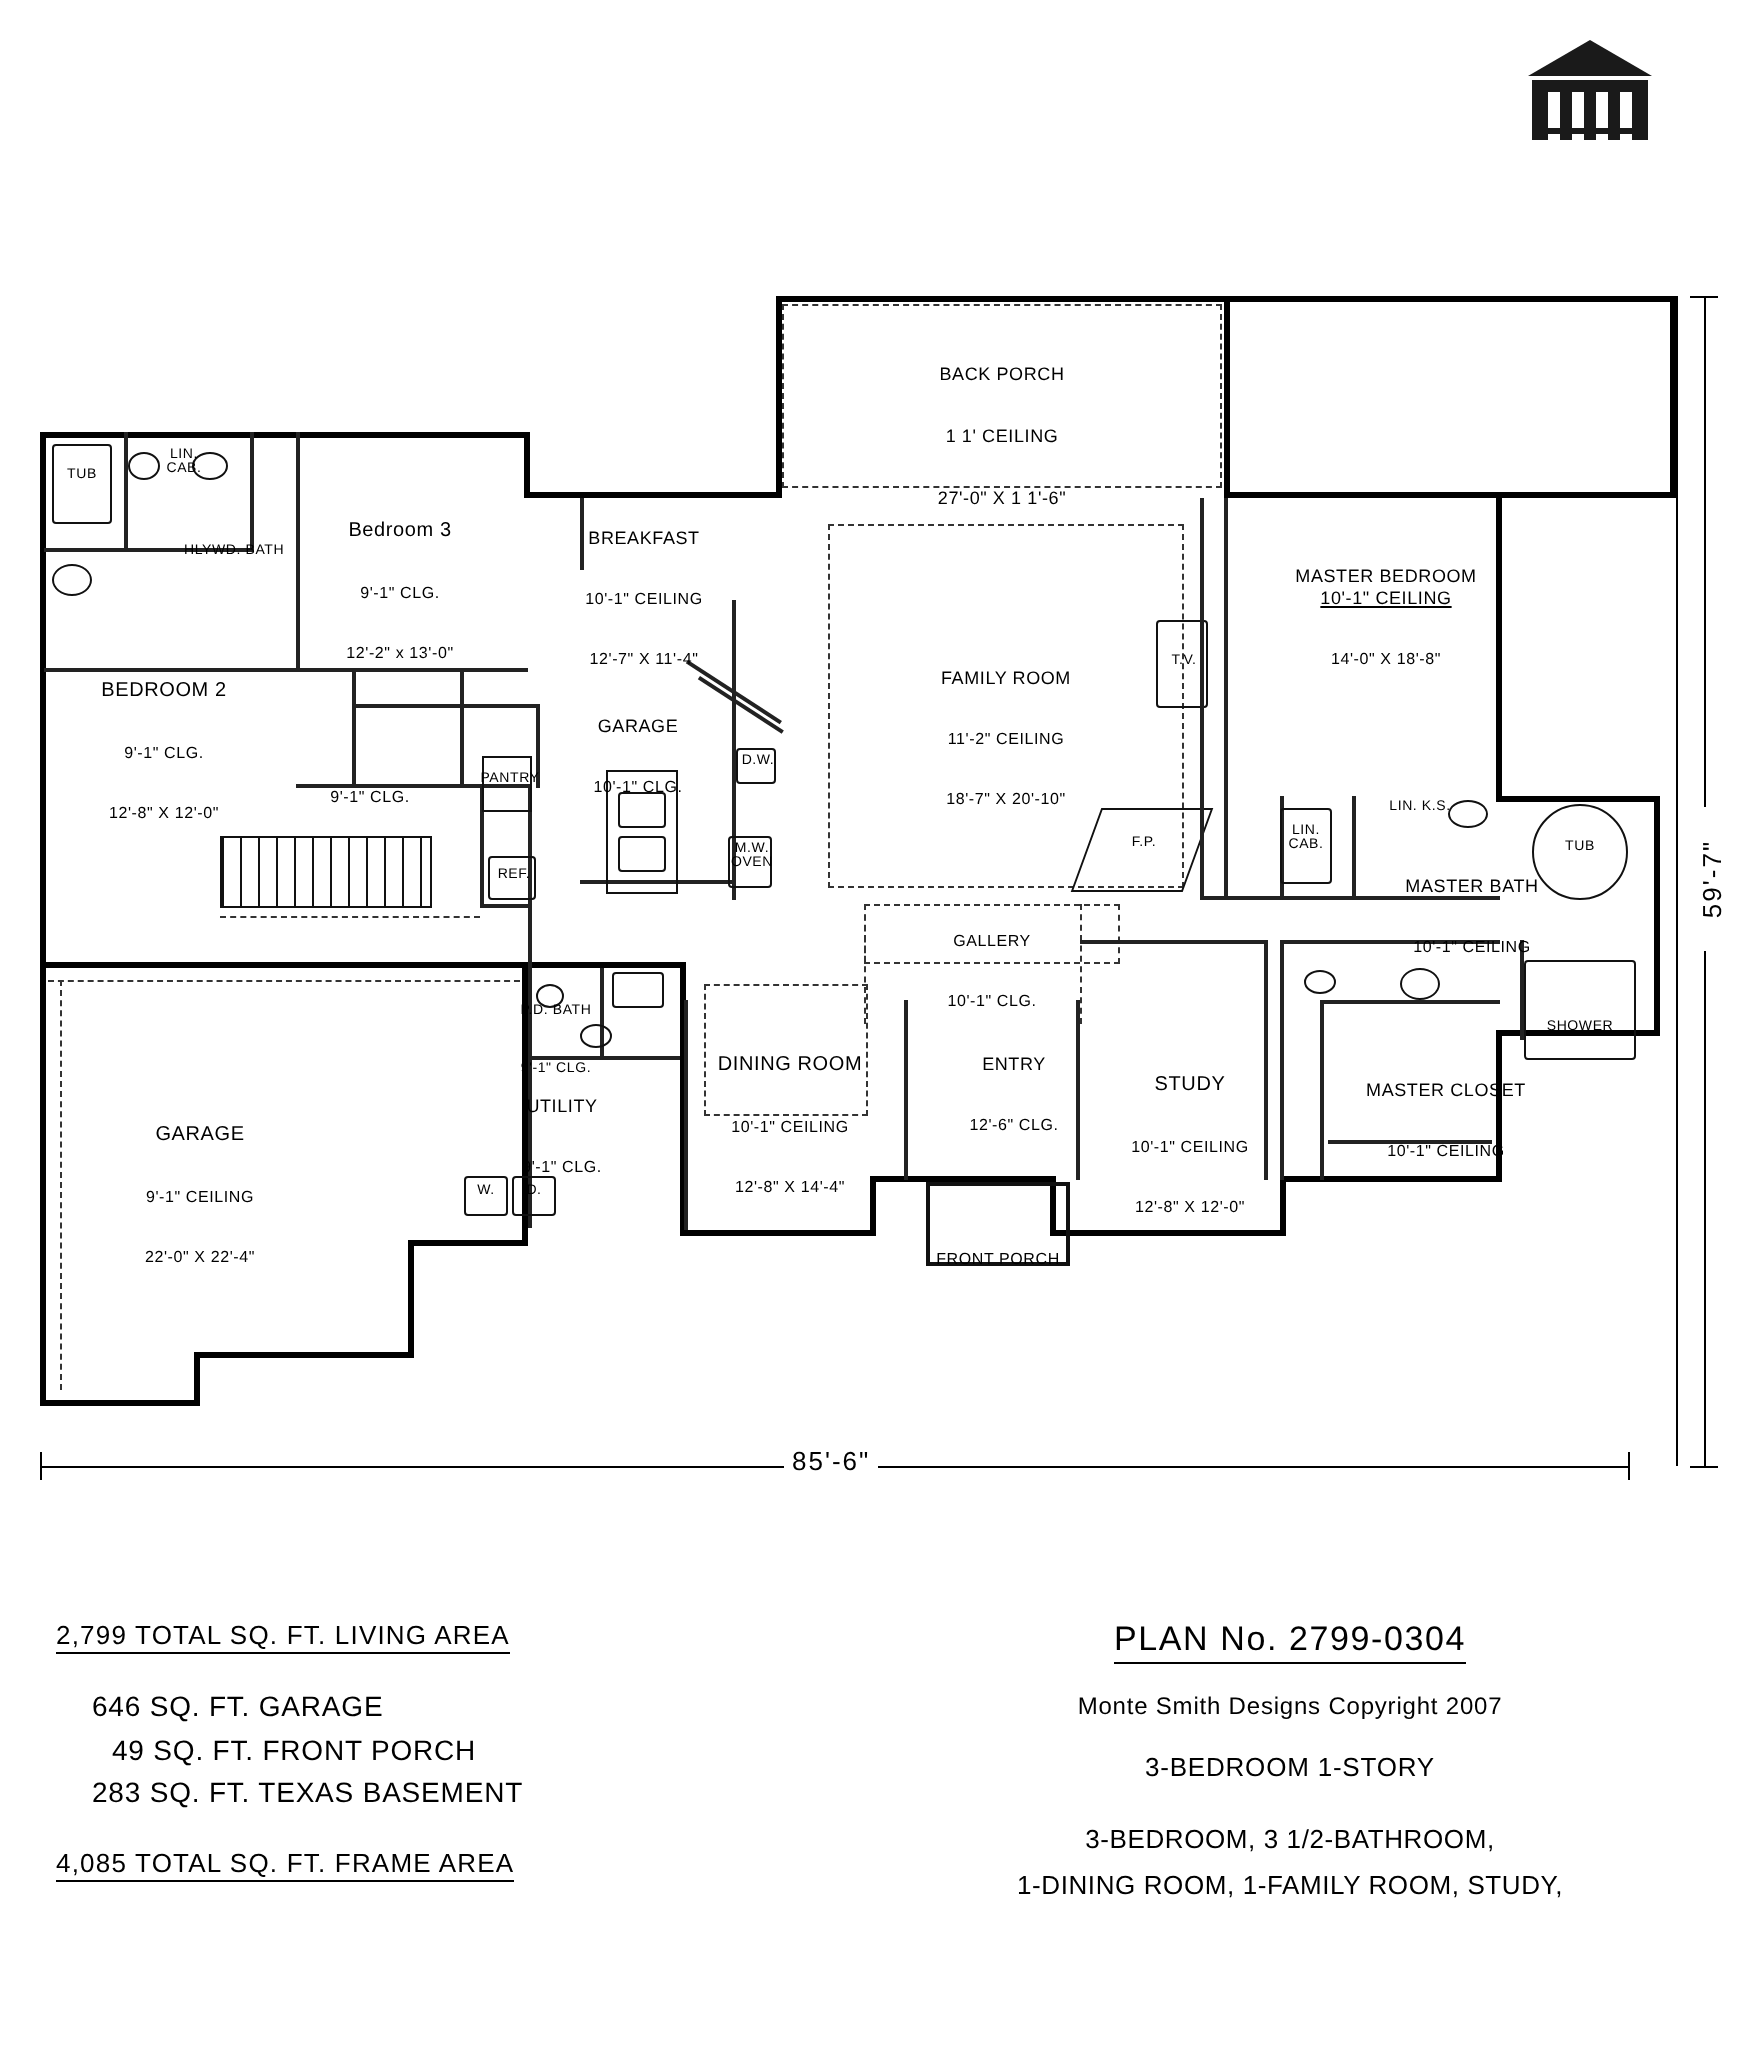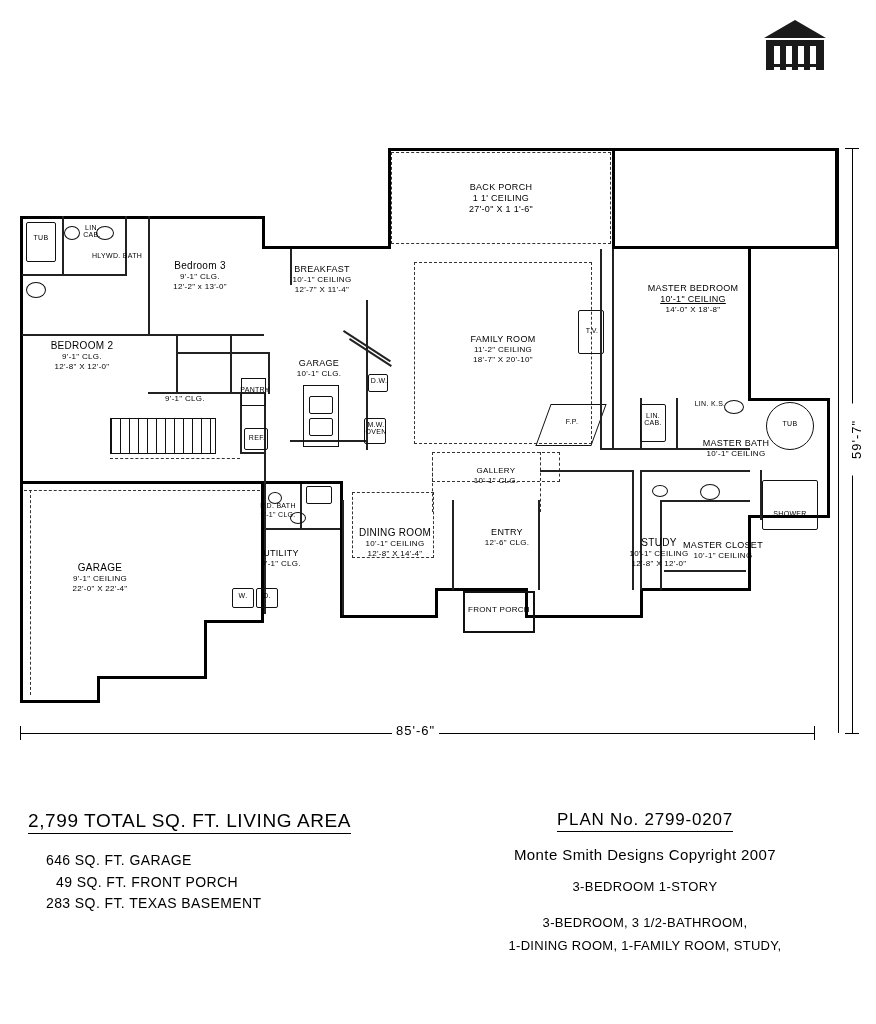--- a/index.html
+++ b/index.html
@@ -64,20 +64,21 @@
     text-align: center;
     line-height: 1.22;
     white-space: nowrap;
     letter-spacing: 0.3px;
   }
   .lbl .name {
     display: block;
   }
   .lbl .sub {
     display: block;
+    margin-top: 20px;
   }
   .s7 { font-size: 7px; }
   .s8 { font-size: 8px; }
   .s9 { font-size: 9px; }
   .s10 { font-size: 10px; }
   
   .dim-h {
     position: absolute;
     height: 0;
     border-top: 1px solid #000;
@@ -116,36 +117,36 @@
     top: 810px;
     width: 430px;
     text-align: center;
   }
   .u-line {
     border-bottom: 1px solid #000;
     display: inline-block;
     padding-bottom: 1px;
   }
   .foot-total {
-    font-size: 19px;
+    font-size: 13px;
     letter-spacing: 0.6px;
   }
   .foot-item {
     font-size: 14px;
     letter-spacing: 0.4px;
     text-align: left;
     padding-left: 18px;
     line-height: 1.55;
   }
   .plan-no {
     font-size: 17px;
     letter-spacing: 0.8px;
   }
   .copy {
-    font-size: 15px;
+    font-size: 12px;
     letter-spacing: 0.4px;
     margin-top: 14px;
   }
   .beds {
     font-size: 13px;
     letter-spacing: 0.4px;
     margin-top: 16px;
   }
   .desc {
     font-size: 13px;
@@ -405,21 +406,21 @@
     <span class="name">DINING ROOM</span>
     <span class="sub s8">10'-1" CEILING</span>
     <span class="sub s8">12'-8" X 14'-4"</span>
   </div>
 
   <div class="lbl s9" style="left:455px; top:527px; width:104px;">
     <span class="name">ENTRY</span>
     <span class="sub s8">12'-6" CLG.</span>
   </div>
 
-  <div class="lbl s10" style="left:568px; top:537px; width:110px;padding-left:36px;">
+  <div class="lbl s10" style="left:540px; top:537px; width:110px;">
     <span class="name">STUDY</span>
     <span class="sub s8">10'-1" CEILING</span>
     <span class="sub s8">12'-8" X 12'-0"</span>
   </div>
 
   <div class="lbl s8" style="left:463px; top:605px; width:72px;">
     <span class="sub" style="display:block;">FRONT PORCH</span>
   </div>
 
   <div class="lbl s10" style="left:40px; top:562px; width:120px;">
@@ -460,25 +461,28 @@
 
   <div class="foot-left">
     <div class="foot-total">
       <span class="u-line">2,799  TOTAL SQ. FT. LIVING AREA</span>
     </div>
     <div style="height:16px;"></div>
     <div class="foot-item">646  SQ. FT. GARAGE</div>
     <div class="foot-item" style="padding-left:28px;">49  SQ. FT. FRONT PORCH</div>
     <div class="foot-item" style="padding-left:18px;">283  SQ. FT. TEXAS BASEMENT</div>
     <div style="height:16px;"></div>
+    <div class="foot-total">
+      <span class="u-line">4,085  TOTAL SQ. FT. FRAME AREA</span>
+    </div>
   </div>
 
   <div class="foot-right">
     <div class="plan-no">
-      <span class="u-line">PLAN No. 2799-0207</span>
+      <span class="u-line">PLAN No. 2799-0304</span>
     </div>
     <div class="copy">Monte Smith Designs Copyright 2007</div>
     <div class="beds">3-BEDROOM  1-STORY</div>
     <div class="desc">
       <div>3-BEDROOM, 3 1/2-BATHROOM,</div>
       <div>1-DINING ROOM, 1-FAMILY ROOM, STUDY,</div>
     </div>
   </div>
 
 </div>

